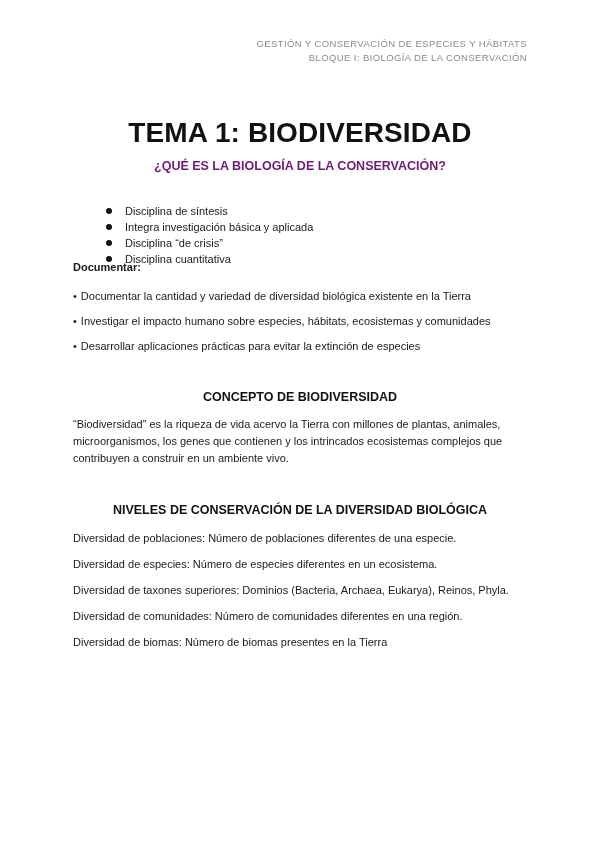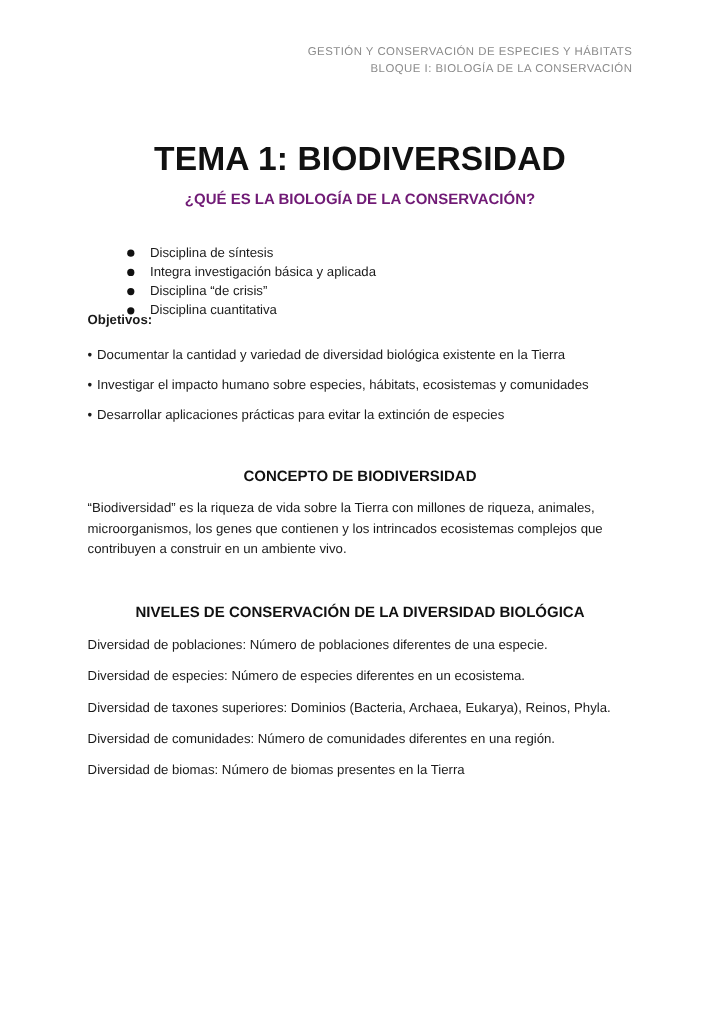--- a/index.html
+++ b/index.html
@@ -156,38 +156,38 @@
     <li>
       <span class="bullet-dot"></span>
       <span>Disciplina “de crisis”</span>
     </li>
     <li>
       <span class="bullet-dot"></span>
       <span>Disciplina cuantitativa</span>
     </li>
   </ul>
 
-  <div class="objectives-label">Objetivos:</div>
+  <div class="objectives-label">Documentar:</div>
 
   <div class="objectives">
     <div class="objective">
       <span class="small-bullet">•</span><span>Documentar la cantidad y variedad de diversidad biológica existente en la Tierra</span>
     </div>
     <div class="objective">
       <span class="small-bullet">•</span><span>Investigar el impacto humano sobre especies, hábitats, ecosistemas y comunidades</span>
     </div>
     <div class="objective">
       <span class="small-bullet">•</span><span>Desarrollar aplicaciones prácticas para evitar la extinción de especies</span>
     </div>
   </div>
 
   <div class="section-heading concept-heading">CONCEPTO DE BIODIVERSIDAD</div>
 
   <div class="concept-paragraph">
-    <div>“Biodiversidad” es la riqueza de vida sobre la Tierra con millones de riqueza, animales,</div>
+    <div>“Biodiversidad” es la riqueza de vida acervo la Tierra con millones de plantas, animales,</div>
     <div>microorganismos, los genes que contienen y los intrincados ecosistemas complejos que</div>
     <div>contribuyen a construir en un ambiente vivo.</div>
   </div>
 
   <div class="section-heading levels-heading">NIVELES DE CONSERVACIÓN DE LA DIVERSIDAD BIOLÓGICA</div>
 
   <div class="levels">
     <div class="level">Diversidad de poblaciones: Número de poblaciones diferentes de una especie.</div>
     <div class="level">Diversidad de especies: Número de especies diferentes en un ecosistema.</div>
     <div class="level">Diversidad de taxones superiores: Dominios (Bacteria, Archaea, Eukarya), Reinos, Phyla.</div>

